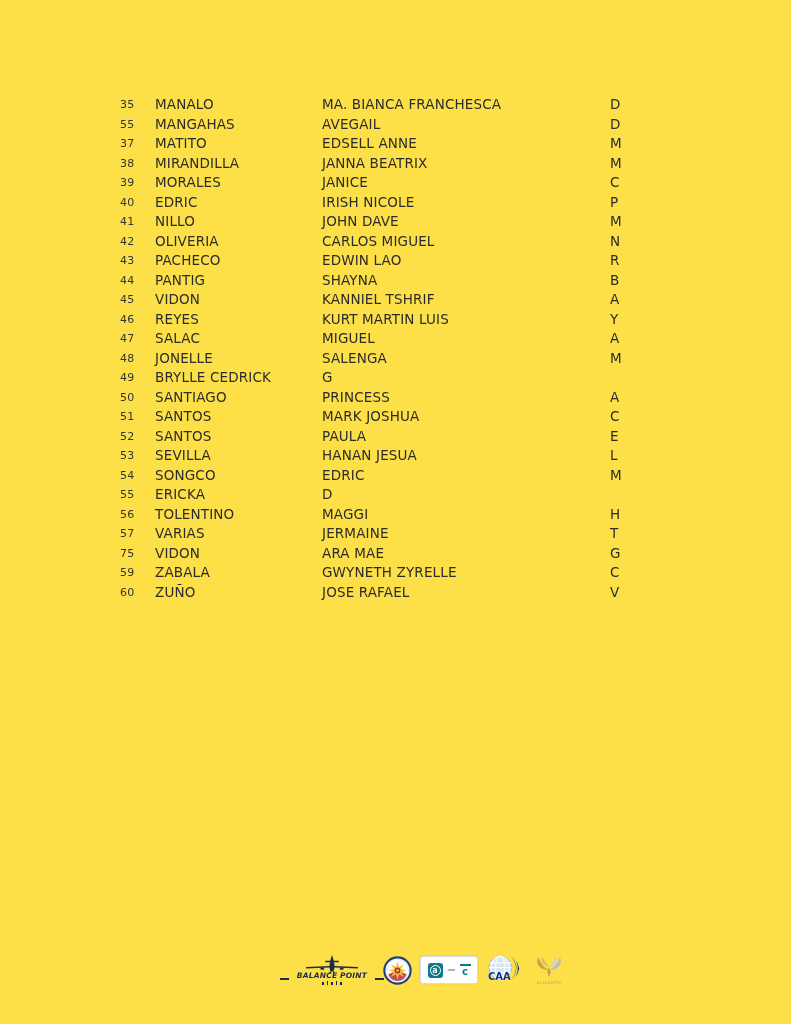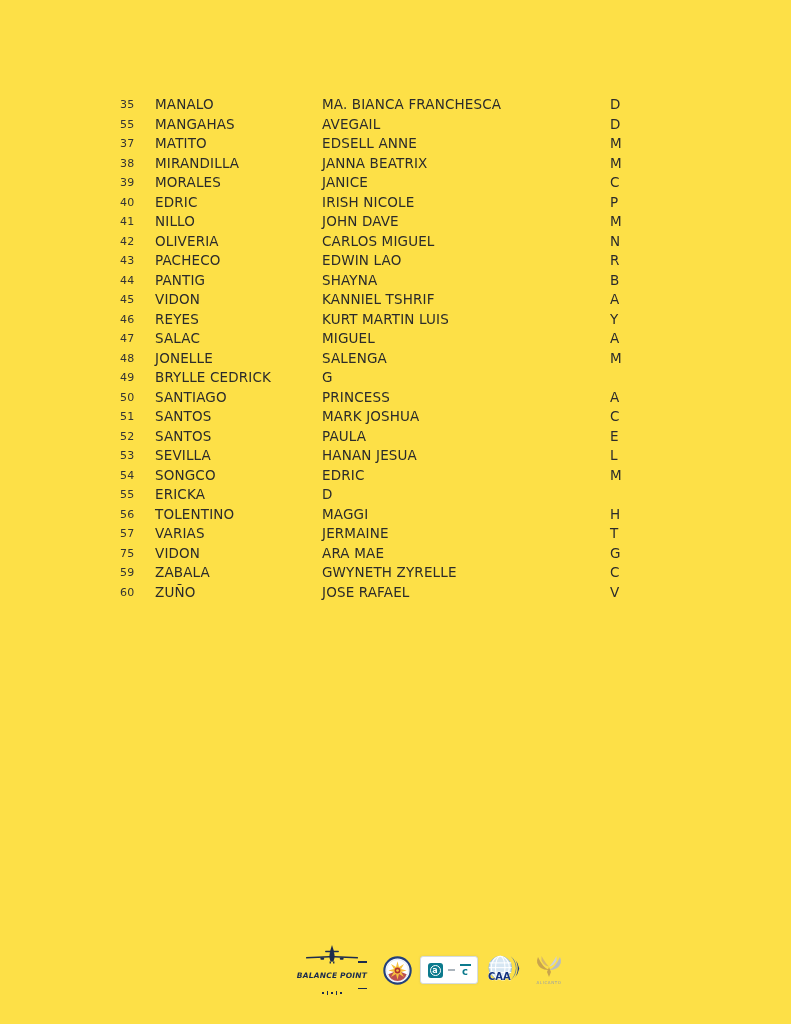--- a/index.html
+++ b/index.html
@@ -25,21 +25,21 @@
   
   .footer {
     position:absolute; left:289px; top:948px; height:44px;
     display:flex; align-items:center; gap:8px;
   }
   .logo { display:flex; flex-direction:column; align-items:center; justify-content:center; }
 
   
   .bp { width:86px; }
   .bp-plane { width:56px; height:19px; margin-bottom:-3px; }
-  .bp-text-row { display:flex; align-items:flex-end; gap:8px;flex-direction:column; }
+  .bp-text-row { display:flex; align-items:flex-end; gap:8px; }
   .bp-line { width:9px; height:1.6px; background:#1c2b4d; }
   .bp-text {
     font-size:7.5px; font-weight:bold; font-style:italic;
     color:#1c2b4d; letter-spacing:0.2px; white-space:nowrap;
   }
   .bp-dashes { display:flex; align-items:center; gap:2.5px; margin-top:1.5px; }
   .bp-dash { width:2.5px; height:2.5px; background:#1c2b4d; }
   .bp-dash.tall { width:1.5px; height:4px; }
 
   

